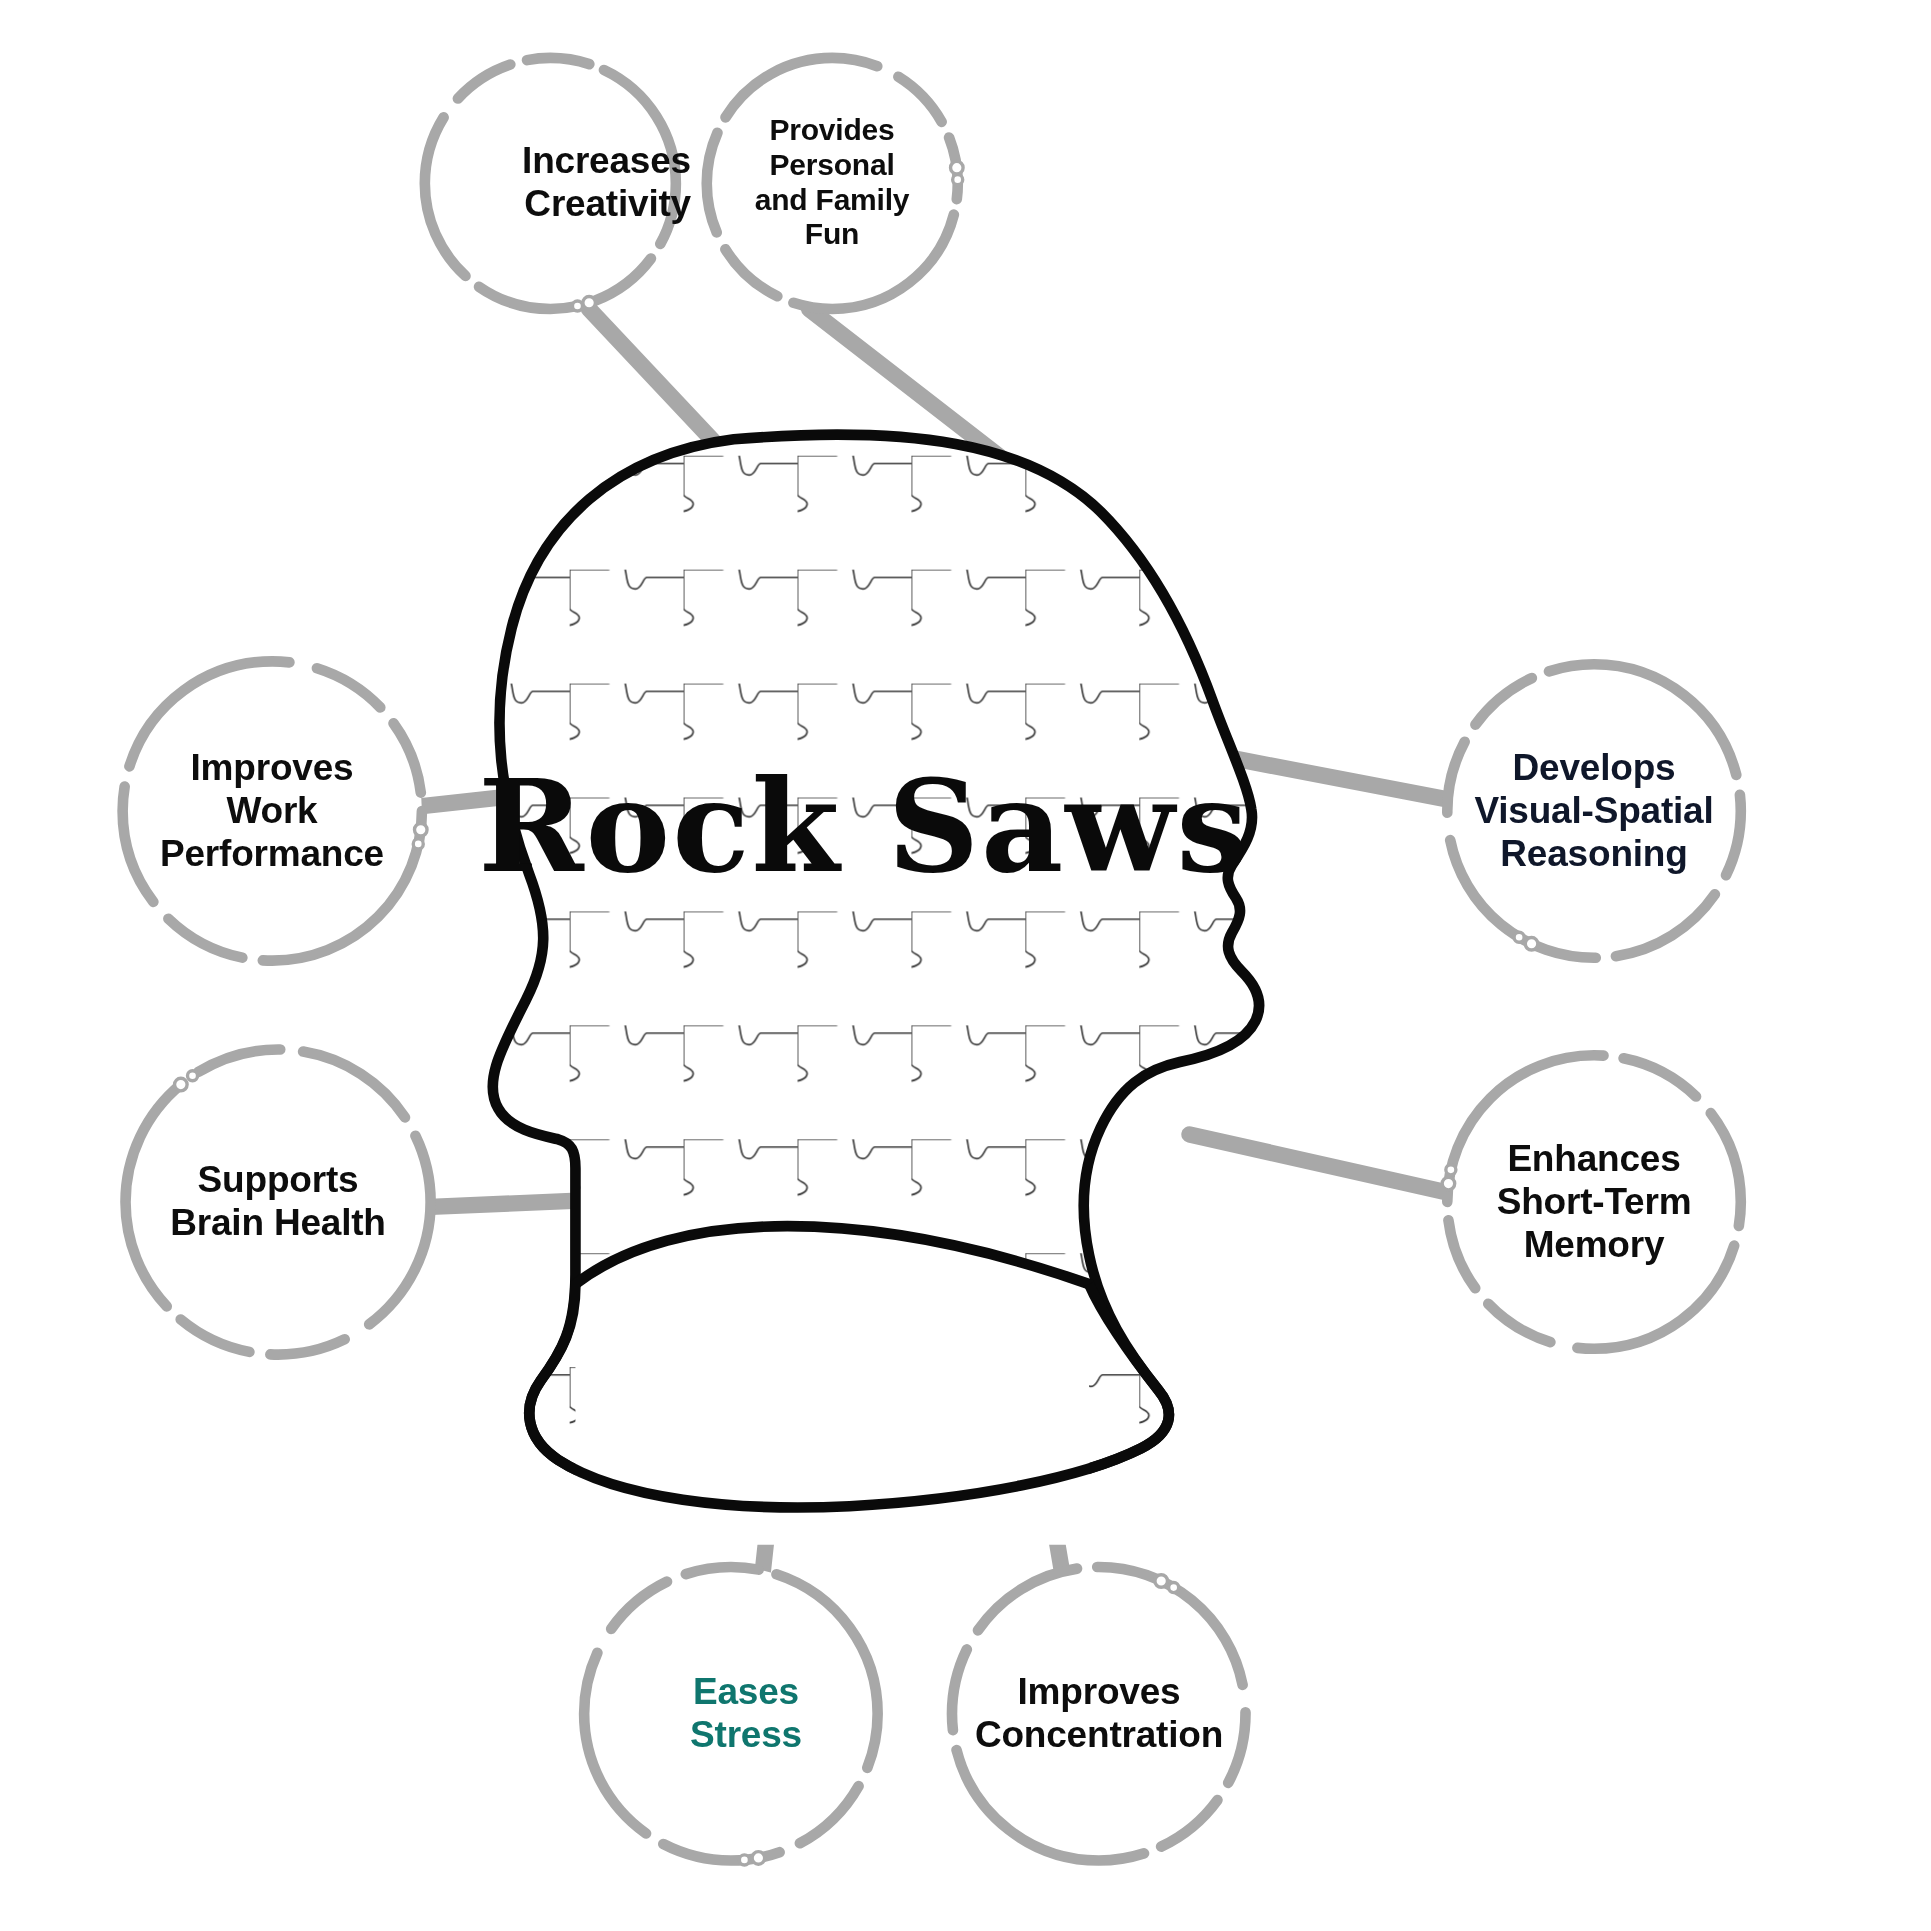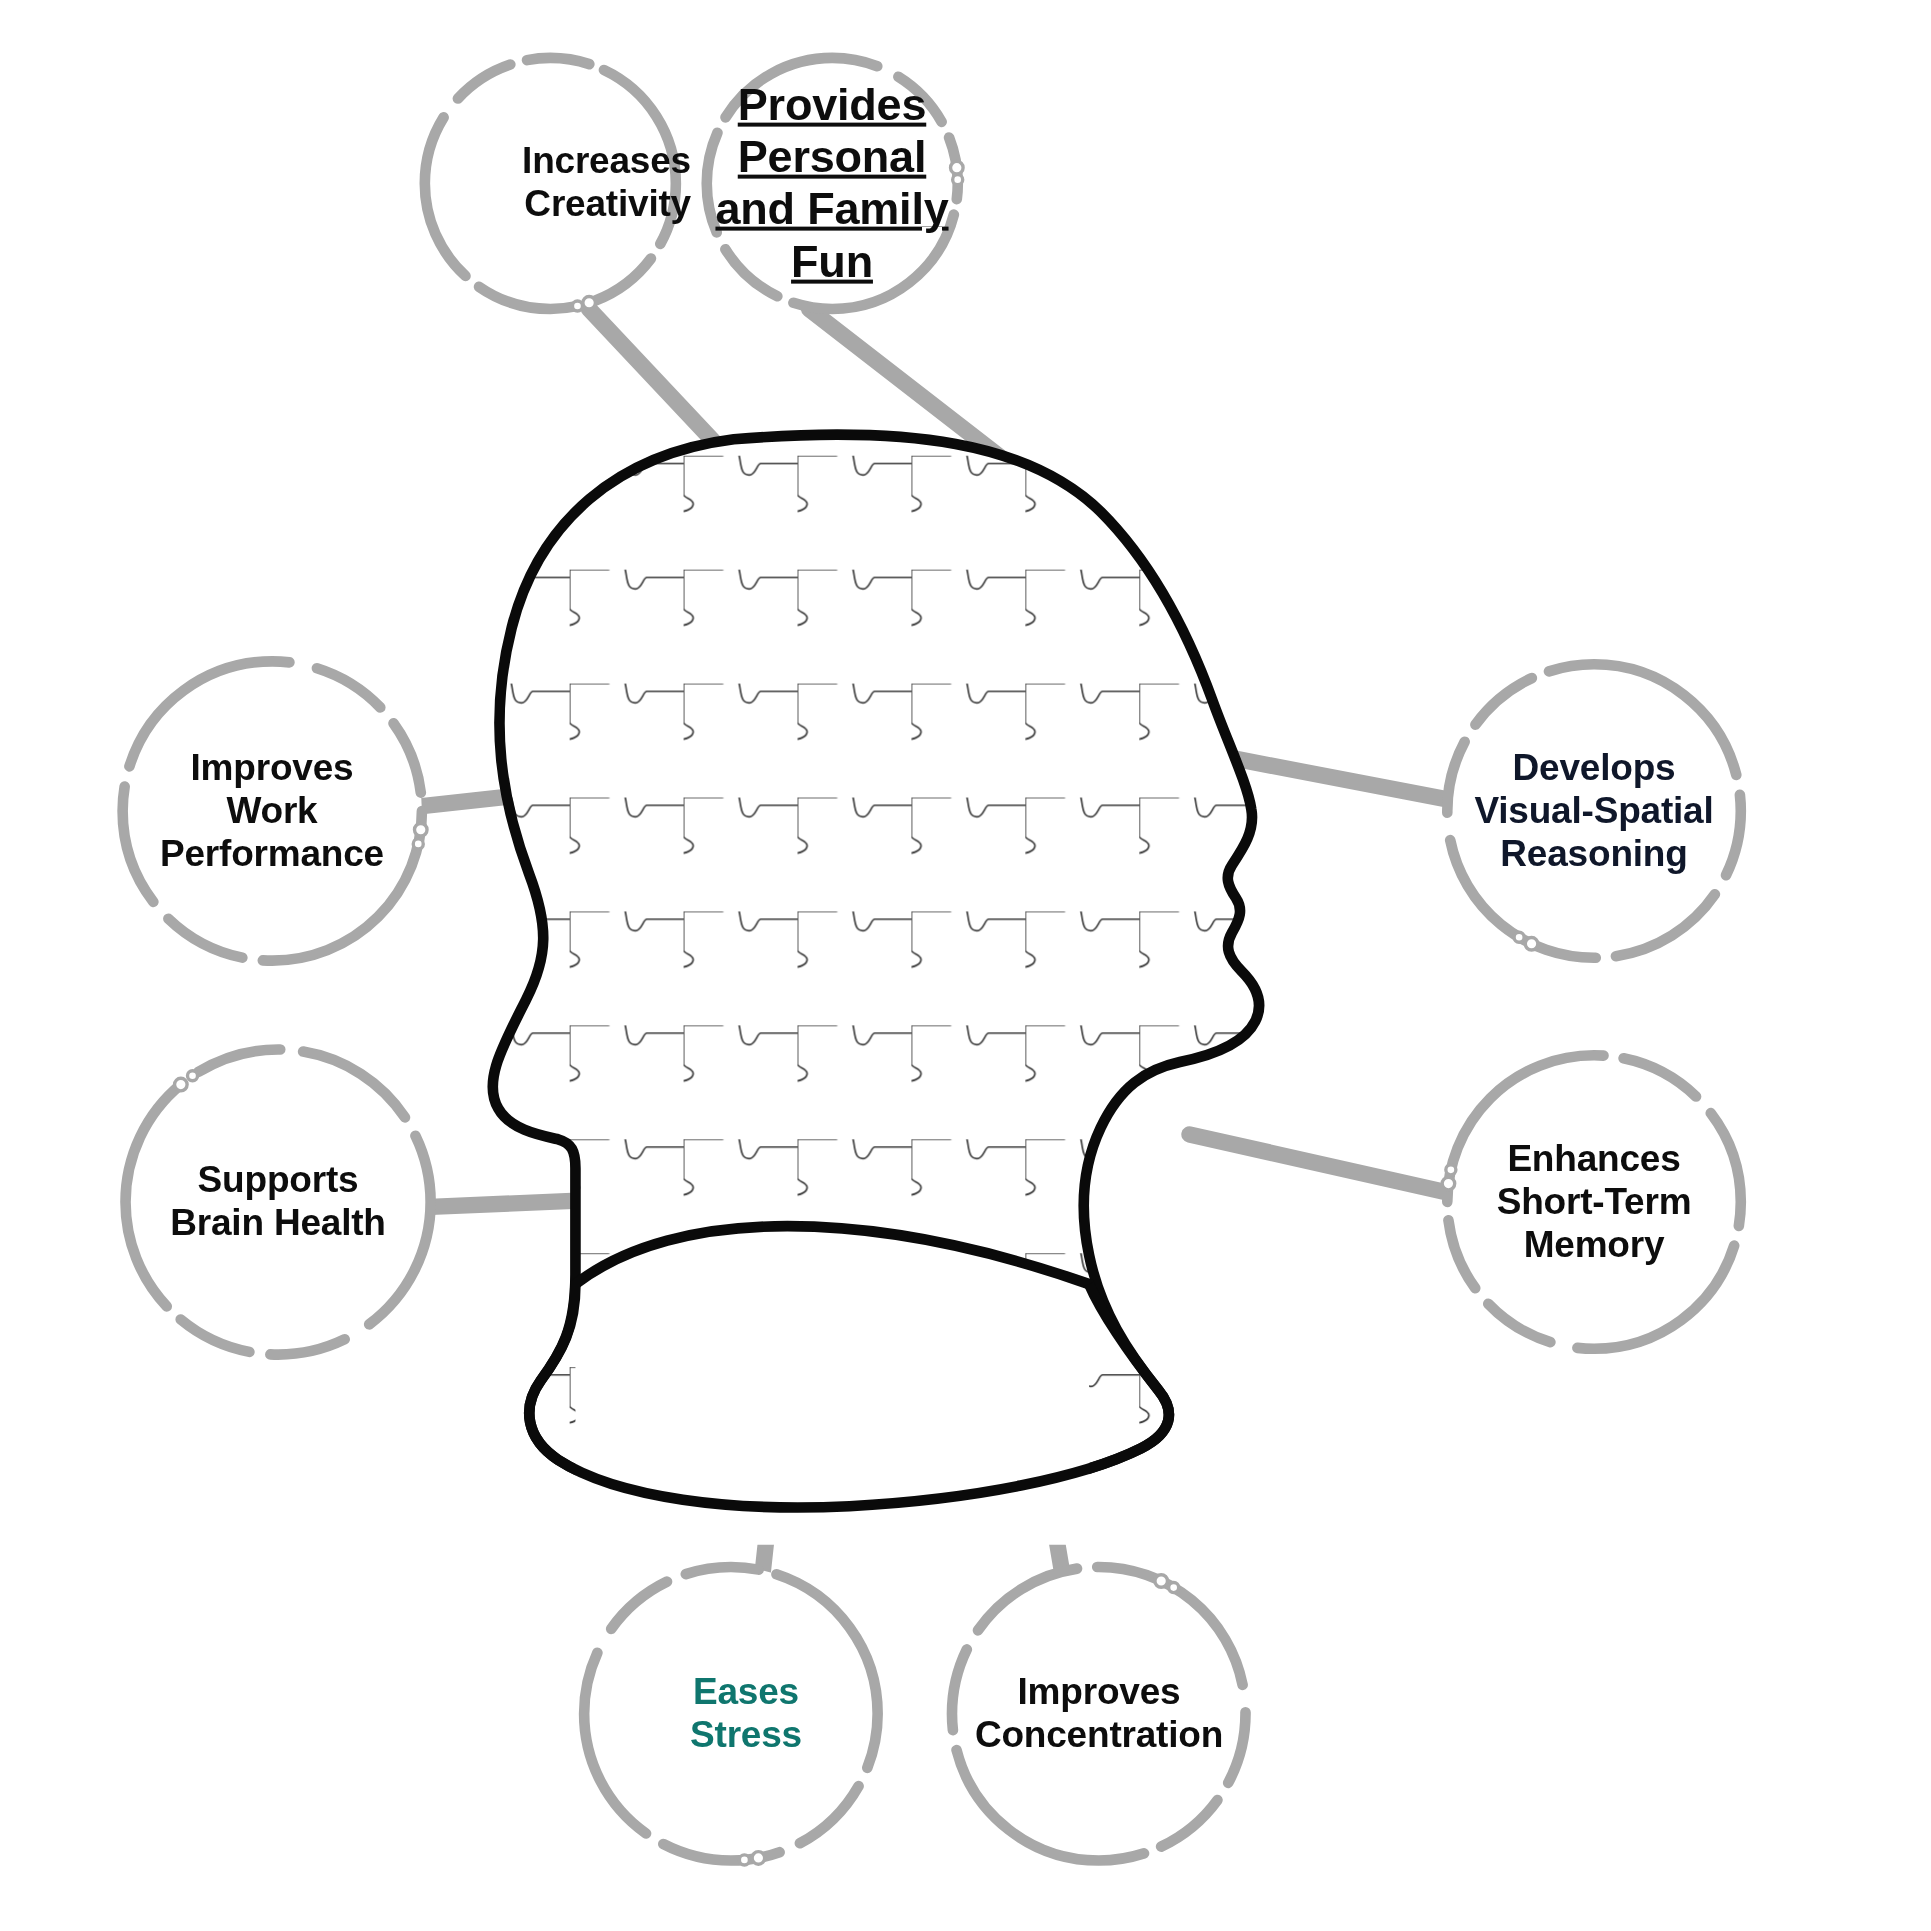--- a/index.html
+++ b/index.html
@@ -216,36 +216,37 @@
           <circle cx="1202.7" cy="1637.5" r="6.5" fill="#ffffff" stroke="#a8a8a8" stroke-width="3.5"></circle>
           <circle cx="1215.6" cy="1644.3" r="5.2" fill="#ffffff" stroke="#a8a8a8" stroke-width="3.5"></circle>
         </g>
       </g>
 
   </svg>
 
   <div id="labels">
       <div class="bubble-label" style="left: 550px; top: 183px; font-size: 37px; width: 282px; color: rgb(13, 13, 13); text-align: right;">Increases
 Creativity</div>
-      <div class="bubble-label" style="left: 832px; top: 183px; font-size: 45px; width: 282px; color: rgb(13, 13, 13); text-decoration: underline;">Provides
+      <div class="bubble-label" style="left: 832px; top: 183px; font-size: 30px; width: 282px; color: rgb(13, 13, 13);">Provides
 Personal
 and Family
 Fun</div>
       <div class="bubble-label" style="left: 272px; top: 811px; font-size: 37px; width: 337px; color: rgb(13, 13, 13);">Improves
 Work
 Performance</div>
       <div class="bubble-label" style="left: 278px; top: 1202px; font-size: 37px; width: 343px; color: rgb(13, 13, 13);">Supports
 Brain Health</div>
       <div class="bubble-label" style="left: 1594px; top: 811px; font-size: 37px; width: 330px; color: #0f172a;">Develops
 Visual-Spatial
 Reasoning</div>
       <div class="bubble-label" style="left: 1594px; top: 1202px; font-size: 37px; width: 330px; color: rgb(13, 13, 13);">Enhances
 Short-Term
 Memory</div>
       <div class="bubble-label" style="left: 746px; top: 1714px; font-size: 37px; width: 330px; color: #0f766e;">Eases
 Stress</div>
       <div class="bubble-label" style="left: 1099px; top: 1714px; font-size: 37px; width: 330px; color: rgb(13, 13, 13);">Improves
 Concentration</div>
     </div>
 
+  <div class="logo-text" id="brand-logo" style="left: 864px; top: 826px; font-size: 127px; color: rgb(10, 10, 10);">Rock Saws</div>
 
 </div>
 
 
 </body></html>

